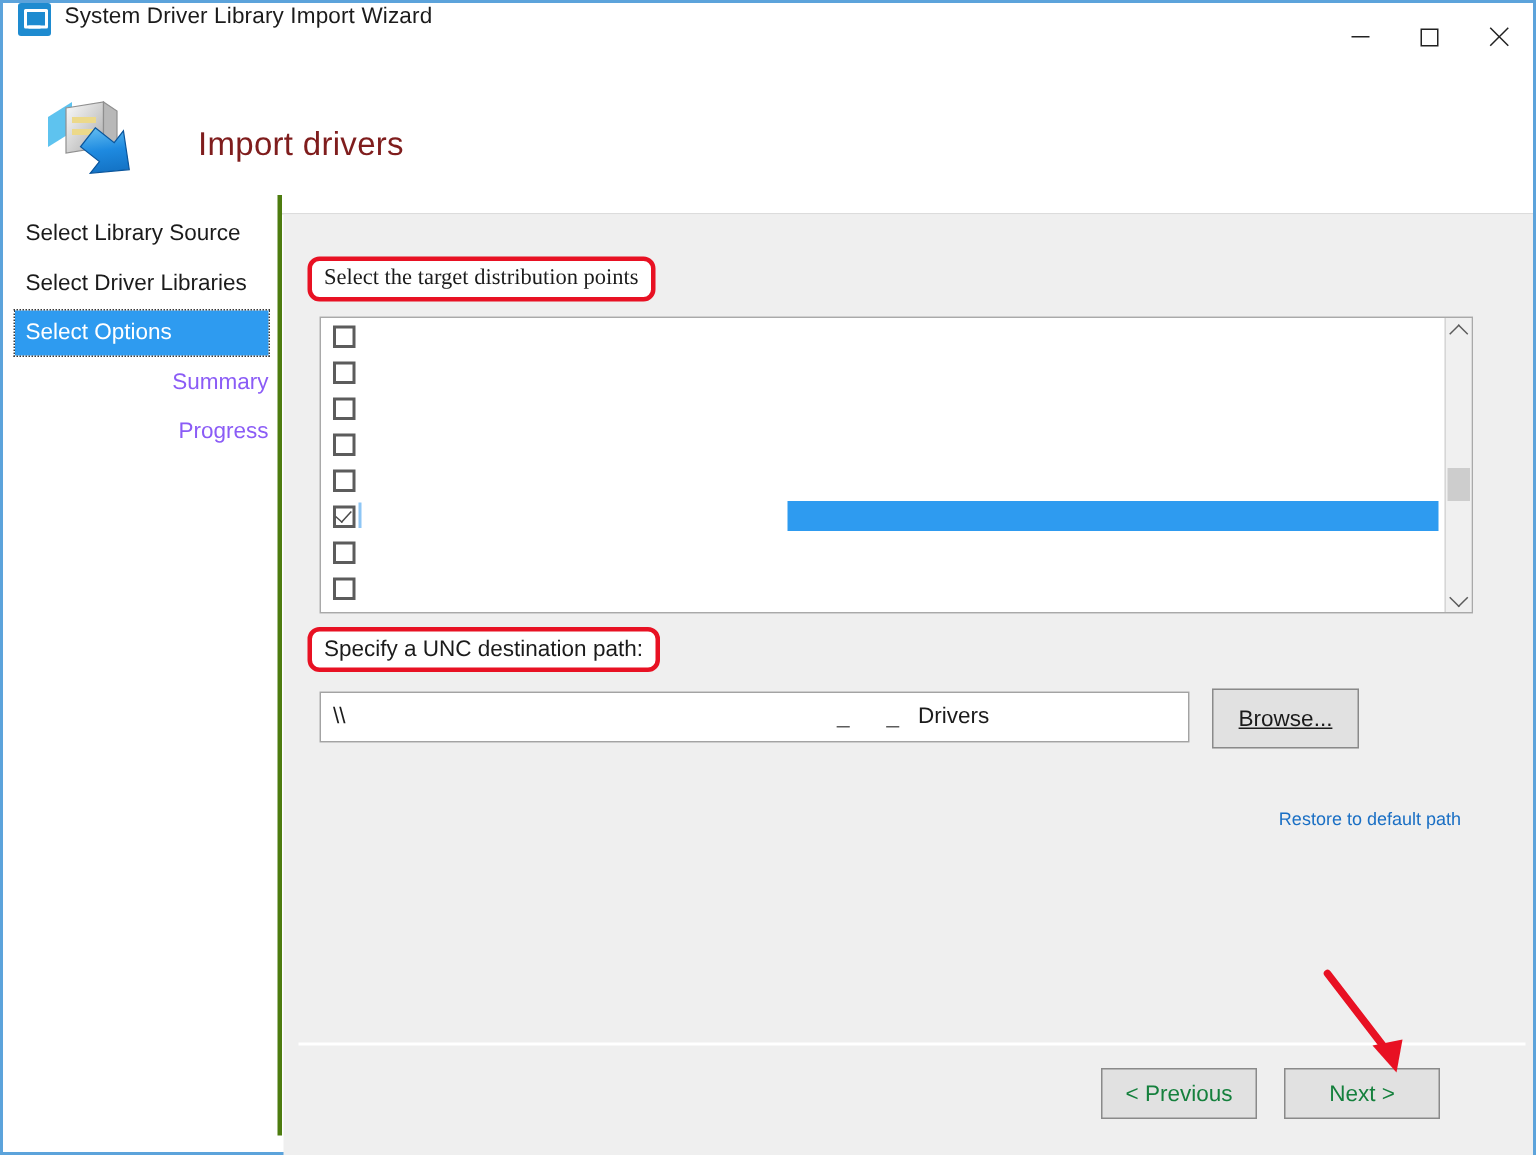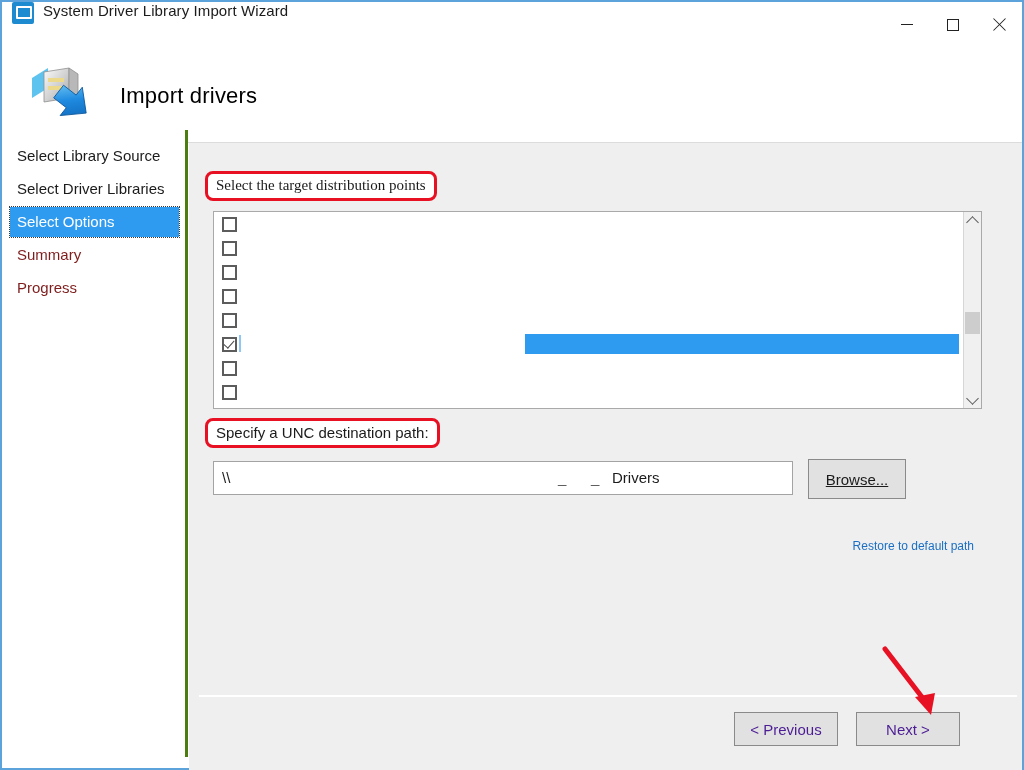--- a/index.html
+++ b/index.html
@@ -117,23 +117,23 @@
   .banner-icon {
     position: relative;
     width: 76px;
     height: 76px;
     margin-left: 18px;
     margin-right: 12px;
     flex: none;
   }
   .banner-title {
     font-size: 22px;
-    color: #000000;
+    color: #7f1d1d;
     letter-spacing: 0.2px;
-    margin-left: 10px;
+    margin-left: 22px;
   }
 
   
   .sidebar {
     position: absolute;
     left: 2px; top: 128px;
     width: 184px;
     height: 627px;
     background: #ffffff;
     border-right: 3px solid #4d7c0f;
@@ -149,21 +149,21 @@
     color: #1b1b1b;
     white-space: nowrap;
     box-sizing: border-box;
   }
   .side-item.active {
     background: #2e9bf0;
     color: #ffffff;
     outline: 1px dotted #3a3a3a;
     outline-offset: 0px;
   }
-  .side-item.disabled { color: #7f1d1d; }
+  .side-item.disabled { color: #8b5cf6; text-align: right; }
 
   
   .content {
     position: absolute;
     left: 187px; top: 141px;
     width: 833px;
     height: 627px;
     background: #efefef;
     box-sizing: border-box;
   }
@@ -332,21 +332,21 @@
   }
   .nav-btn {
     position: absolute;
     top: 569px;
     width: 104px;
     height: 34px;
     background: #e1e1e1;
     border: 1px solid #8a8a8a;
     box-sizing: border-box;
     font-size: 15px;
-    color: #4c1d95;
+    color: #15803d;
     display: flex;
     align-items: center;
     justify-content: center;
     font-family: "Liberation Sans", sans-serif;
     cursor: default;
   }
   #prev-btn { left: 545px; }
   #next-btn { left: 667px; }
 
   .arrow-anno {

